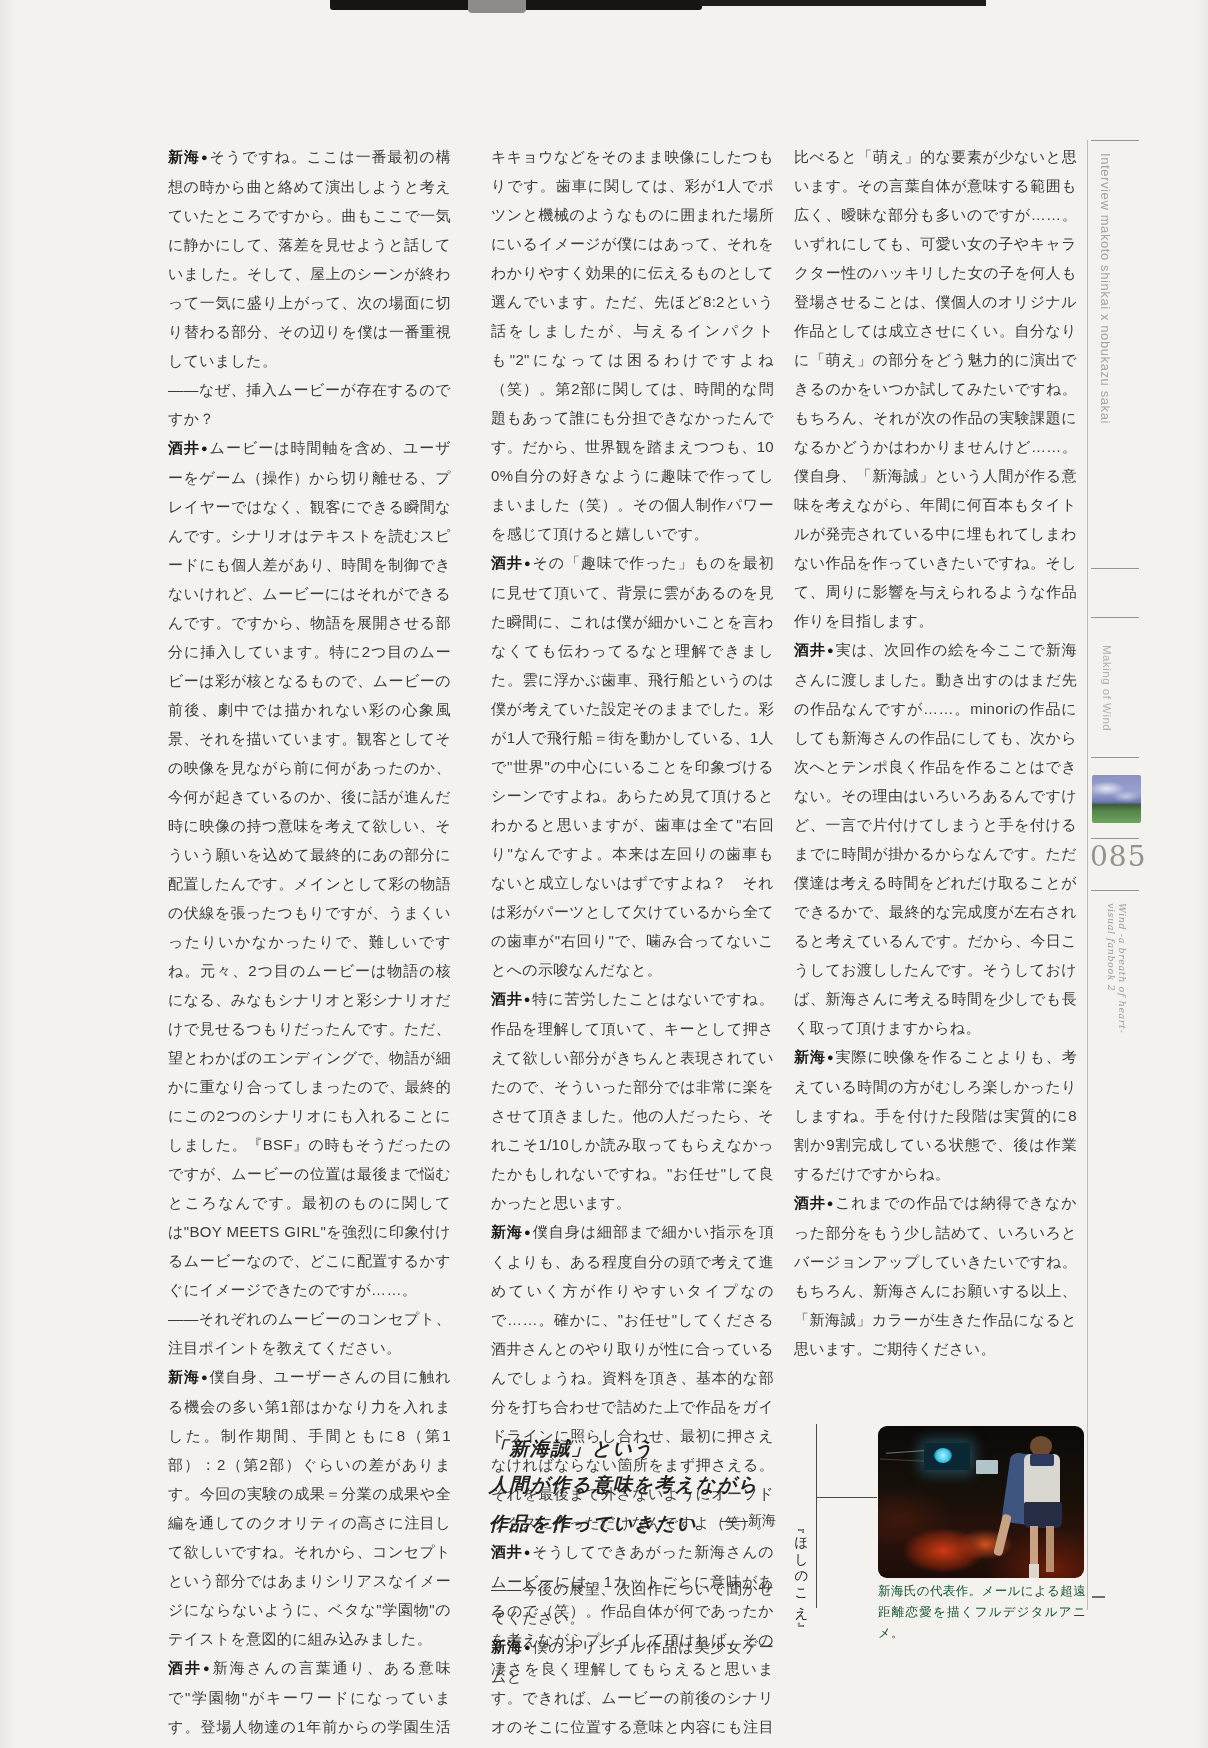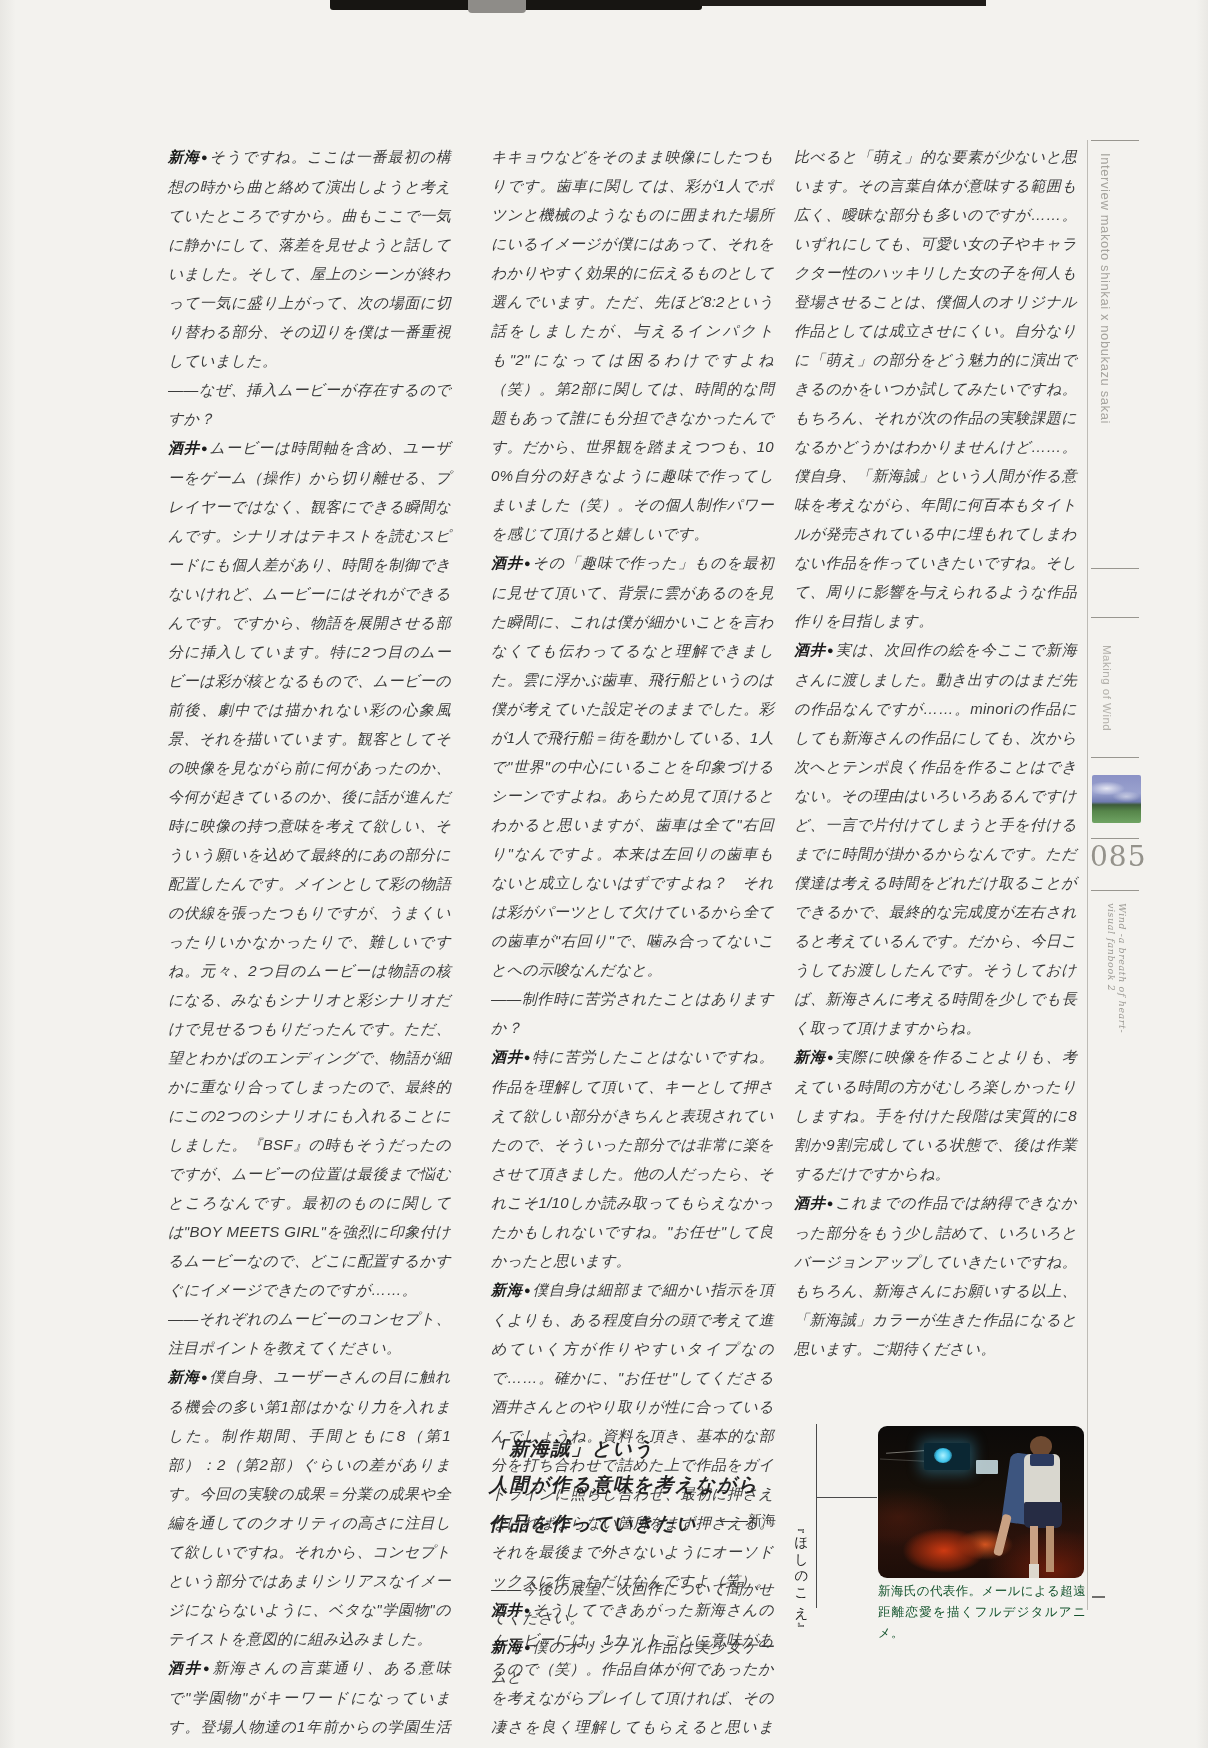--- a/index.html
+++ b/index.html
@@ -22,21 +22,21 @@
   
   .col{
     position:absolute;top:142px;width:283px;
     font-size:15px;line-height:29px;letter-spacing:0.3px;
     color:#3b3b3b;text-align:justify;text-justify:inter-character;
     word-break:break-all;
   }
   .col1{left:168px;}
   .col2{left:491px;}
   .col3{left:794px;}
-  .para{margin:0;font-style:italic;}
+  .para{margin:0;}
   .speaker{color:#1c1c1c;font-weight:bold;}
   .mark{font-size:11px;vertical-align:1px;padding:0 1px;color:#1c1c1c;}
 
   
   .pullquote{
     position:absolute;left:489px;top:1430px;width:287px;
     font-family:"DejaVu Serif","Liberation Serif",serif;
     font-style:italic;font-weight:600;
     font-size:19px;line-height:36px;letter-spacing:1.5px;color:#222;
   }
@@ -135,21 +135,20 @@
       <p class="para"><b class="speaker">新海</b><span class="mark">●</span>そうですね。ここは一番最初の構想の時から曲と絡めて演出しようと考えていたところですから。曲もここで一気に静かにして、落差を見せようと話していました。そして、屋上のシーンが終わって一気に盛り上がって、次の場面に切り替わる部分、その辺りを僕は一番重視していました。</p>
       <p class="para">——なぜ、挿入ムービーが存在するのですか？</p>
       <p class="para"><b class="speaker">酒井</b><span class="mark">●</span>ムービーは時間軸を含め、ユーザーをゲーム（操作）から切り離せる、プレイヤーではなく、観客にできる瞬間なんです。シナリオはテキストを読むスピードにも個人差があり、時間を制御できないけれど、ムービーにはそれができるんです。ですから、物語を展開させる部分に挿入しています。特に2つ目のムービーは彩が核となるもので、ムービーの前後、劇中では描かれない彩の心象風景、それを描いています。観客としてその映像を見ながら前に何があったのか、今何が起きているのか、後に話が進んだ時に映像の持つ意味を考えて欲しい、そういう願いを込めて最終的にあの部分に配置したんです。メインとして彩の物語の伏線を張ったつもりですが、うまくいったりいかなかったりで、難しいですね。元々、2つ目のムービーは物語の核になる、みなもシナリオと彩シナリオだけで見せるつもりだったんです。ただ、望とわかばのエンディングで、物語が細かに重なり合ってしまったので、最終的にこの2つのシナリオにも入れることにしました。『BSF』の時もそうだったのですが、ムービーの位置は最後まで悩むところなんです。最初のものに関しては"BOY MEETS GIRL"を強烈に印象付けるムービーなので、どこに配置するかすぐにイメージできたのですが……。</p>
       <p class="para">——それぞれのムービーのコンセプト、注目ポイントを教えてください。</p>
       <p class="para"><b class="speaker">新海</b><span class="mark">●</span>僕自身、ユーザーさんの目に触れる機会の多い第1部はかなり力を入れました。制作期間、手間ともに8（第1部）：2（第2部）ぐらいの差があります。今回の実験の成果＝分業の成果や全編を通してのクオリティの高さに注目して欲しいですね。それから、コンセプトという部分ではあまりシリアスなイメージにならないように、ベタな"学園物"のテイストを意図的に組み込みました。</p>
       <p class="para"><b class="speaker">酒井</b><span class="mark">●</span>新海さんの言葉通り、ある意味で"学園物"がキーワードになっています。登場人物達の1年前からの学園生活が描かれているんですよ。物語は春から秋までの話ですが、彼女達にはそれ以前とそれ以降の学園生活がある。放課後の教室での談笑風景、図書館で本を読むわかば——劇中では描かれない日常性、生活感をユーザーの皆さんには楽しんでもらいたいです。第2部に関しては本当にシンプルに「彩」、彼女そのものがキーワードです。</p>
     </div>
   <div class="col col2">
       <p class="para">キキョウなどをそのまま映像にしたつもりです。歯車に関しては、彩が1人でポツンと機械のようなものに囲まれた場所にいるイメージが僕にはあって、それをわかりやすく効果的に伝えるものとして選んでいます。ただ、先ほど8:2という話をしましたが、与えるインパクトも"2"になっては困るわけですよね（笑）。第2部に関しては、時間的な問題もあって誰にも分担できなかったんです。だから、世界観を踏まえつつも、100%自分の好きなように趣味で作ってしまいました（笑）。その個人制作パワーを感じて頂けると嬉しいです。</p>
       <p class="para"><b class="speaker">酒井</b><span class="mark">●</span>その「趣味で作った」ものを最初に見せて頂いて、背景に雲があるのを見た瞬間に、これは僕が細かいことを言わなくても伝わってるなと理解できました。雲に浮かぶ歯車、飛行船というのは僕が考えていた設定そのままでした。彩が1人で飛行船＝街を動かしている、1人で"世界"の中心にいることを印象づけるシーンですよね。あらため見て頂けるとわかると思いますが、歯車は全て"右回り"なんですよ。本来は左回りの歯車もないと成立しないはずですよね？　それは彩がパーツとして欠けているから全ての歯車が"右回り"で、噛み合ってないことへの示唆なんだなと。</p>
-      <p class="para">——制作時に苦労されたことはありますか？</p>
       <p class="para"><b class="speaker">酒井</b><span class="mark">●</span>特に苦労したことはないですね。作品を理解して頂いて、キーとして押さえて欲しい部分がきちんと表現されていたので、そういった部分では非常に楽をさせて頂きました。他の人だったら、それこそ1/10しか読み取ってもらえなかったかもしれないですね。"お任せ"して良かったと思います。</p>
       <p class="para"><b class="speaker">新海</b><span class="mark">●</span>僕自身は細部まで細かい指示を頂くよりも、ある程度自分の頭で考えて進めていく方が作りやすいタイプなので……。確かに、"お任せ"してくださる酒井さんとのやり取りが性に合っているんでしょうね。資料を頂き、基本的な部分を打ち合わせで詰めた上で作品をガイドラインに照らし合わせ、最初に押さえなければならない箇所をまず押さえる。それを最後まで外さないようにオーソドックスに作っただけなんですよ（笑）。</p>
       <p class="para"><b class="speaker">酒井</b><span class="mark">●</span>そうしてできあがった新海さんのムービーには、1カットごとに意味があるので（笑）。作品自体が何であったかを考えながらプレイして頂ければ、その凄さを良く理解してもらえると思います。できれば、ムービーの前後のシナリオのそこに位置する意味と内容にも注目して、もう一度プレイして頂けれると嬉しいですね。</p>
     </div>
   <div class="col col3">
       <p class="para">比べると「萌え」的な要素が少ないと思います。その言葉自体が意味する範囲も広く、曖昧な部分も多いのですが……。いずれにしても、可愛い女の子やキャラクター性のハッキリした女の子を何人も登場させることは、僕個人のオリジナル作品としては成立させにくい。自分なりに「萌え」の部分をどう魅力的に演出できるのかをいつか試してみたいですね。もちろん、それが次の作品の実験課題になるかどうかはわかりませんけど……。僕自身、「新海誠」という人間が作る意味を考えながら、年間に何百本もタイトルが発売されている中に埋もれてしまわない作品を作っていきたいですね。そして、周りに影響を与えられるような作品作りを目指します。</p>
       <p class="para"><b class="speaker">酒井</b><span class="mark">●</span>実は、次回作の絵を今ここで新海さんに渡しました。動き出すのはまだ先の作品なんですが……。minoriの作品にしても新海さんの作品にしても、次から次へとテンポ良く作品を作ることはできない。その理由はいろいろあるんですけど、一言で片付けてしまうと手を付けるまでに時間が掛かるからなんです。ただ僕達は考える時間をどれだけ取ることができるかで、最終的な完成度が左右されると考えているんです。だから、今日こうしてお渡ししたんです。そうしておけば、新海さんに考える時間を少しでも長く取って頂けますからね。</p>
       <p class="para"><b class="speaker">新海</b><span class="mark">●</span>実際に映像を作ることよりも、考えている時間の方がむしろ楽しかったりしますね。手を付けた段階は実質的に8割か9割完成している状態で、後は作業するだけですからね。</p>
       <p class="para"><b class="speaker">酒井</b><span class="mark">●</span>これまでの作品では納得できなかった部分をもう少し詰めて、いろいろとバージョンアップしていきたいですね。もちろん、新海さんにお願いする以上、「新海誠」カラーが生きた作品になると思います。ご期待ください。</p>
     </div>

